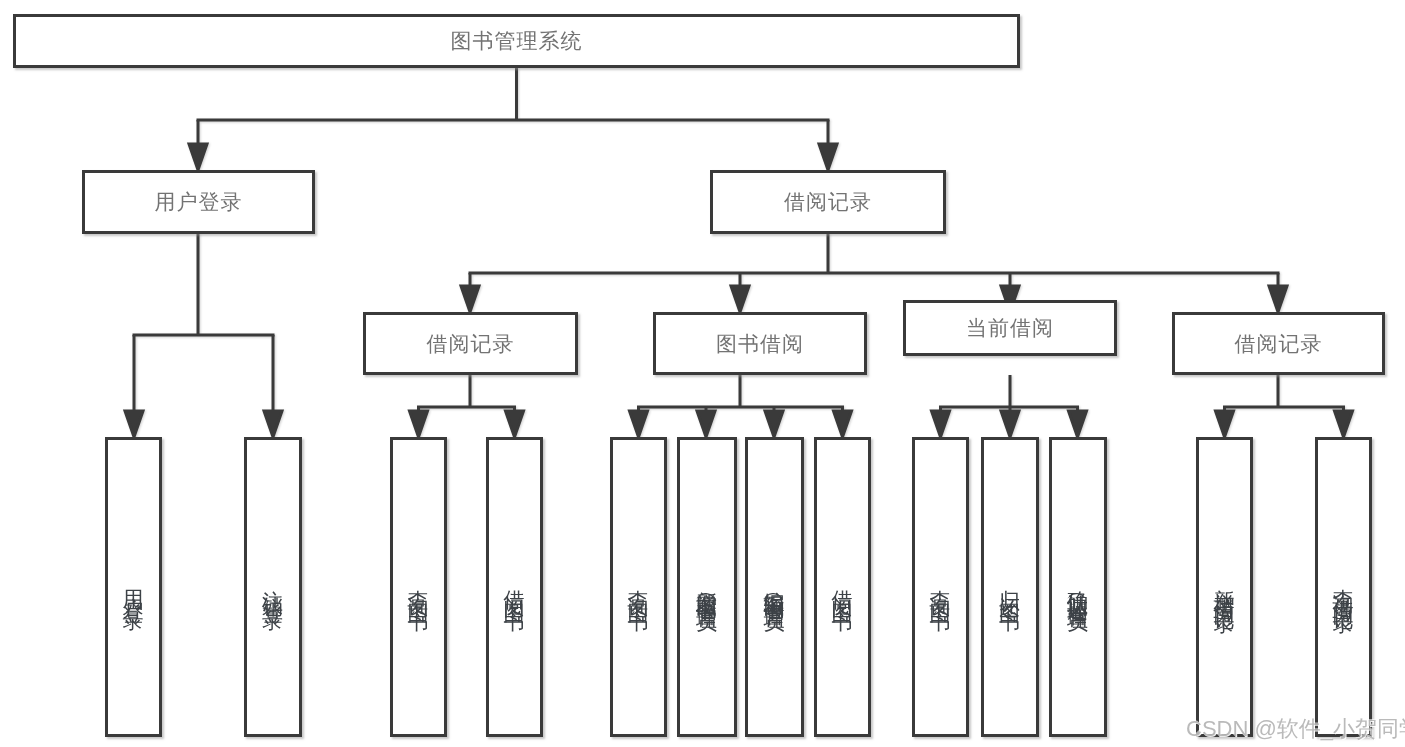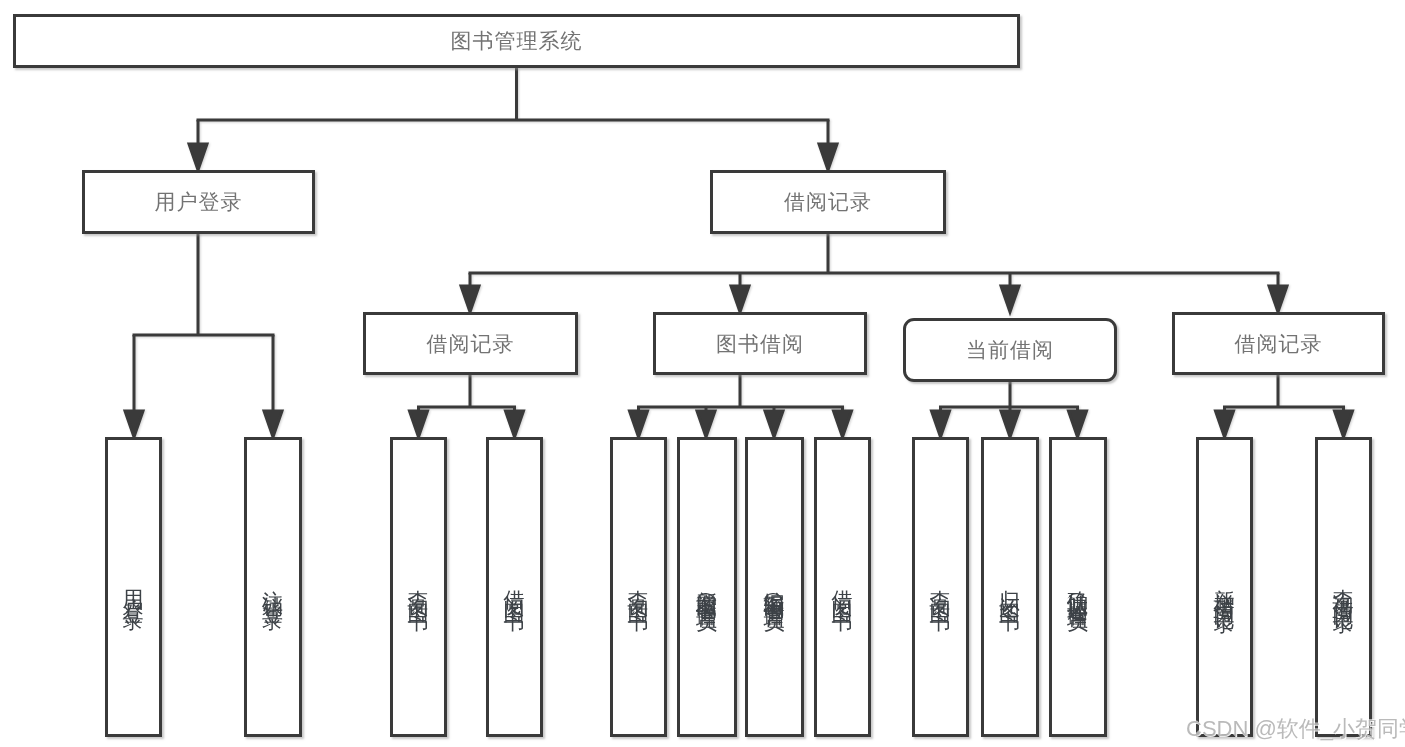--- a/index.html
+++ b/index.html
@@ -166,21 +166,21 @@
   <div class="hbox" style="left:710px; top:170px; width:236px; height:64px;">
     <span class="hlabel">借阅记录</span>
   </div>
 
   <div class="hbox" style="left:363px; top:312px; width:215px; height:63px;">
     <span class="hlabel">借阅记录</span>
   </div>
   <div class="hbox" style="left:633px; top:312px; width:214px; height:63px;margin-left:20px;">
     <span class="hlabel">图书借阅</span>
   </div>
-  <div class="hbox" style="left:903px; top:318px; width:214px; height:64px;border-radius:11px;">
+  <div class="hbox" style="left:903px; top:300px; width:214px; height:56px;">
     <span class="hlabel">当前借阅</span>
   </div>
   <div class="hbox" style="left:1172px; top:312px; width:213px; height:63px;">
     <span class="hlabel">借阅记录</span>
   </div>
 
   <div class="vbox" style="left:105px; width:57px;">
     <span class="vlabel">用户登录</span>
   </div>
   <div class="vbox" style="left:244px; width:58px;">

